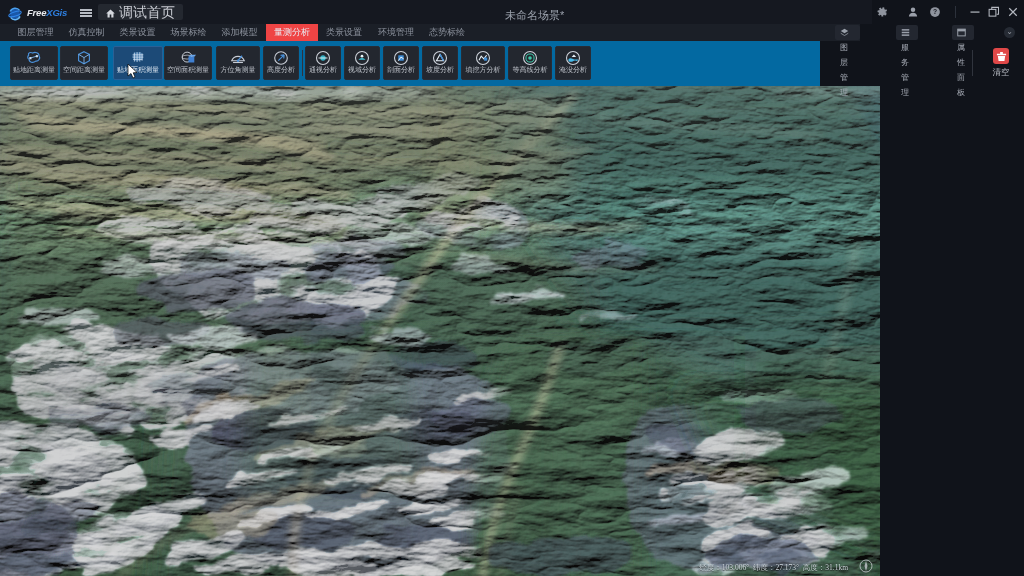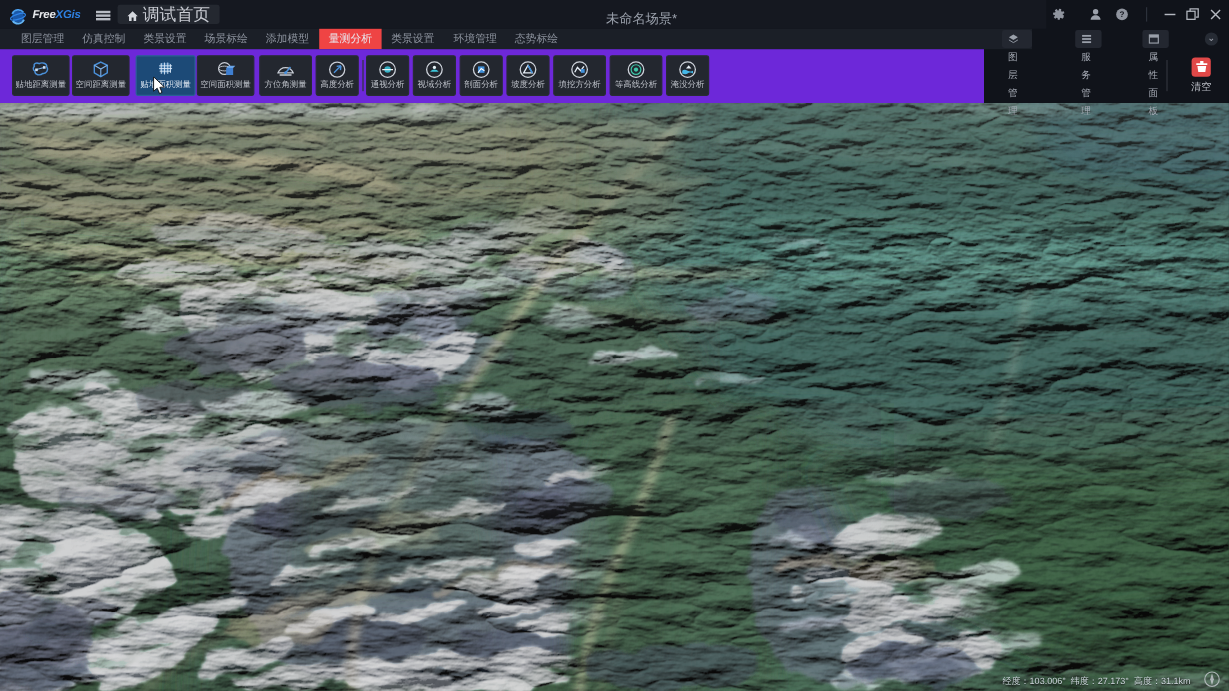--- a/index.html
+++ b/index.html
@@ -19,33 +19,33 @@
 .tb-ic { position:absolute; top:6px; width:12px; height:12px; color:#a9adb6; }
 
 
 #menubar { position:absolute; left:0; top:24px; width:860px; height:17px; background:#1b1f27; }
 .mitem { position:absolute; top:0; height:17px; line-height:17px; font-size:9px; color:#8d939e; text-align:center; }
 .mitem.act { background:#ef4444; color:#e8edf4; }
 .rbtn { position:absolute; top:1px; height:15px; background:#232730; border-radius:2px; color:#a6abb5; font-size:8px; line-height:15px; padding:0 5px; }
 .rbtn svg { vertical-align:-2px; margin-right:3px; width:9px; height:9px; }
 
 
-#toolbar { position:absolute; left:0; top:41px; width:820px; height:45px; background:#6d28d9; }
+#toolbar { position:absolute; left:0; top:41px; width:820px; height:45px; background:#0369a1; }
 .tbtn { position:absolute; top:5px; height:34px; background:#23272f; border:1px solid #282c35; border-radius:2px; text-align:center; }
 .tbtn .lbl { position:absolute; left:-6px; right:-6px; bottom:2px; font-size:9px; color:#bcc0c8; white-space:nowrap; transform:scale(0.78); }
 .tbtn svg { margin-top:2px; width:18px; height:18px; }
 .tbtn.act { background:#1c4a77; border-color:#2a6096; }
 .tbtn.act .lbl { color:#dfe8f2; }
 .tsep { position:absolute; top:9px; width:1px; height:26px; background:#30343d; }
 #clearbtn { position:absolute; left:985px; top:5px; width:32px; height:39px; text-align:center; }
 #clearbtn .ic { margin:2px auto 0; width:16px; height:16px; background:#e04848; border-radius:3px; line-height:16px; }
 #clearbtn .lbl { font-size:8.5px; color:#b6bac2; margin-top:3px; }
 
 
-#map { position:absolute; left:0; top:86px; width:1024px; height:490px; overflow:hidden; } #map > svg { filter:saturate(0.88) brightness(0.97); }
+#map { position:absolute; left:0; top:86px; width:880px; height:490px; overflow:hidden;font-family:Liberation Serif, serif; } #map > svg { filter:saturate(0.88) brightness(0.97); }
 #status { position:absolute; right:32px; bottom:3px; font-size:7.5px; color:#ced6dc; text-shadow:0 1px 1px rgba(0,0,0,.6); }
 #cursor { position:absolute; left:127px; top:64px; z-index:50; }
 </style>
 </head>
 <body>
 <div id="app">
 
   <div id="map">
   <svg width="1024" height="490" viewBox="0 0 1024 490">
     <defs>

